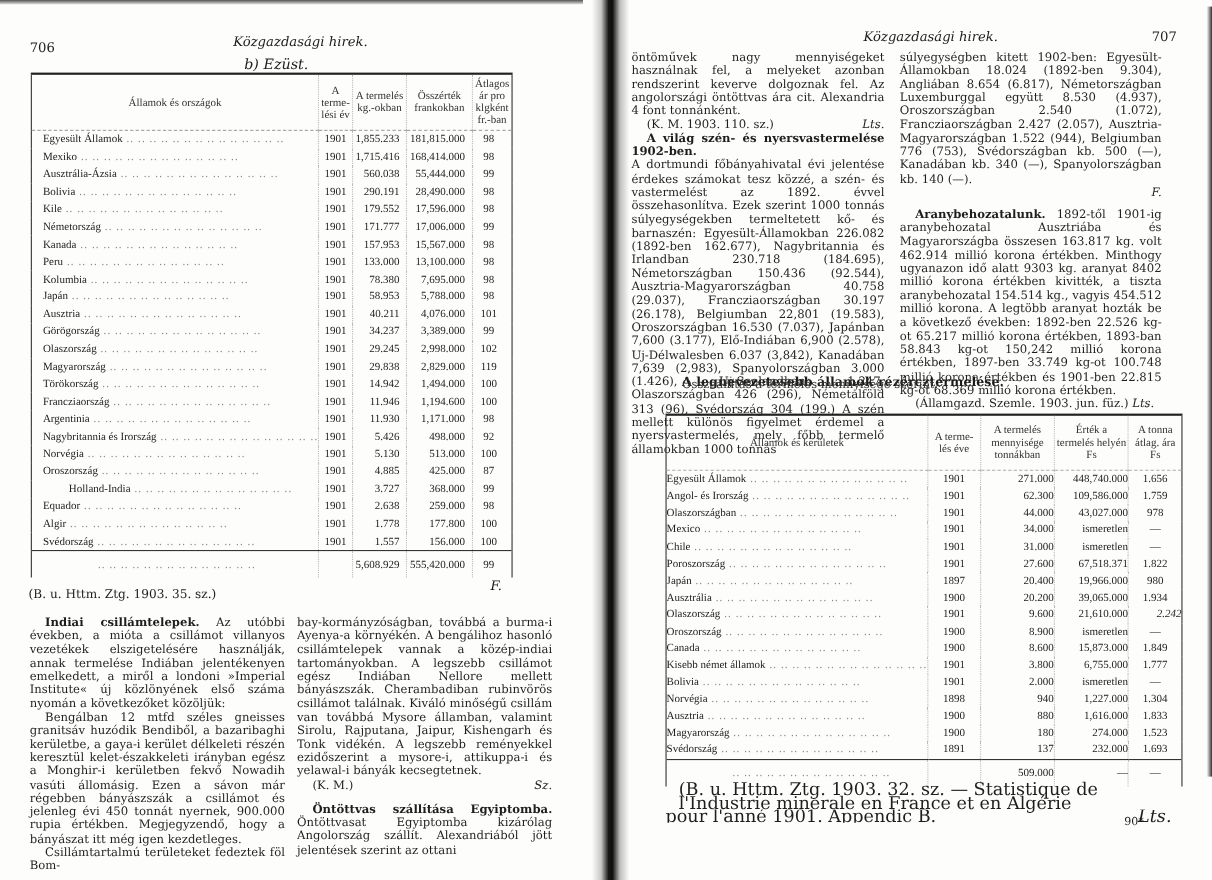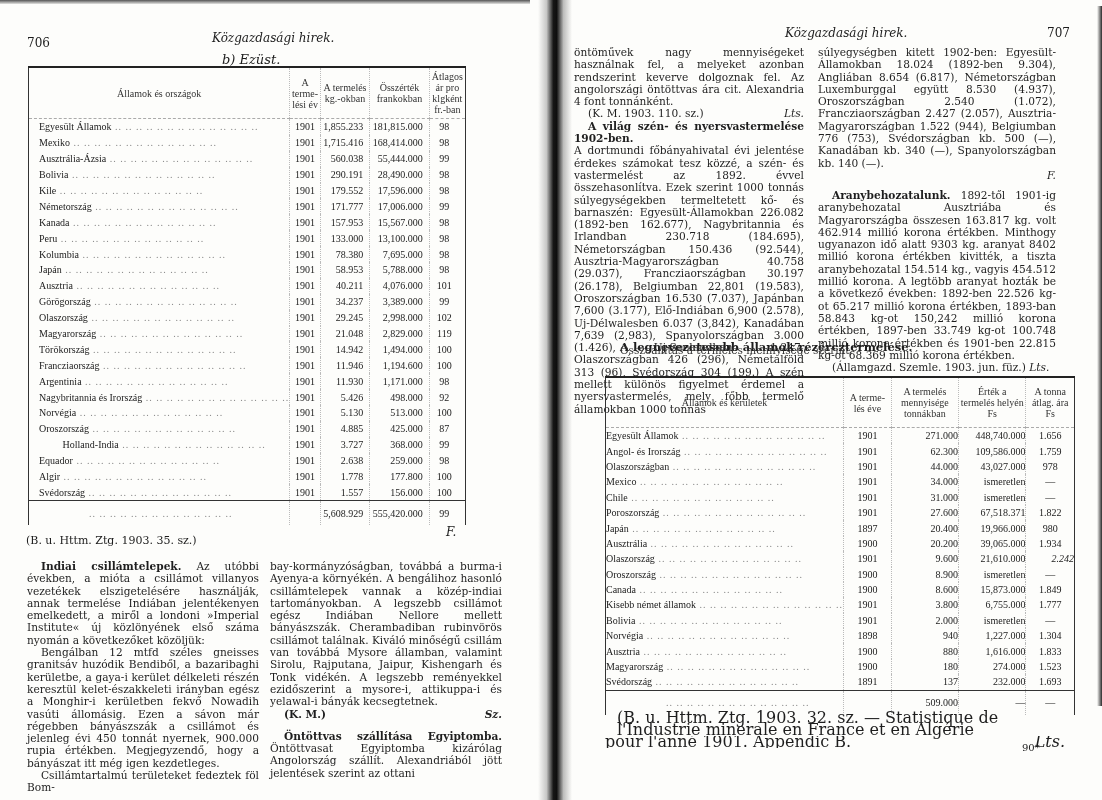--- a/index.html
+++ b/index.html
@@ -160,21 +160,21 @@
           <tr>
             <td class="name" style="border-left: 1.5px solid rgb(51, 51, 51);"><span>Olaszország</span><span class="dots"> .. .. .. .. .. .. .. .. .. .. .. .. .. .. </span></td>
             <td class="col-sep yr">1901</td>
             <td class="col-sep num">29.245</td>
             <td class="col-sep num">2,998.000</td>
             <td class="col-sep num" style="border-right: 1.5px solid rgb(51, 51, 51); text-align: center;">102</td>
           </tr>
           <tr>
             <td class="name" style="border-left: 1.5px solid rgb(51, 51, 51);"><span>Magyarország</span><span class="dots"> .. .. .. .. .. .. .. .. .. .. .. .. .. .. </span></td>
             <td class="col-sep yr">1901</td>
-            <td class="col-sep num">21.048</td>
+            <td class="col-sep num">29.838</td>
             <td class="col-sep num">2,829.000</td>
             <td class="col-sep num" style="border-right: 1.5px solid rgb(51, 51, 51); text-align: center;">119</td>
           </tr>
           <tr>
             <td class="name" style="border-left: 1.5px solid rgb(51, 51, 51); margin-top: 46px;"><span>Törökország</span><span class="dots"> .. .. .. .. .. .. .. .. .. .. .. .. .. .. </span></td>
             <td class="col-sep yr">1901</td>
             <td class="col-sep num">14.942</td>
             <td class="col-sep num">1,494.000</td>
             <td class="col-sep num" style="border-right: 1.5px solid rgb(51, 51, 51); text-align: center;">100</td>
           </tr>
@@ -254,21 +254,21 @@
   <div class="abs" style="left:446px;top:525px;font-style:italic;font-size:12px;">F.</div>
   <div class="abs" style="left:26px;top:534px;font-size:11px;">(B. u. Httm. Ztg. 1903. 35. sz.)</div>
 
   <div class="abs body-text" style="left:27px;top:560px;width:232px;">
     <p><b>Indiai csillámtelepek.</b> <span>Az utóbbi években, a mióta a csillámot villanyos vezetékek elszigetelésére használják, annak termelése Indiában jelentékenyen emelkedett, a miről a londoni »Imperial Institute« új közlönyének első száma nyomán a következőket közöljük:</span></p>
     <p>Bengálban 12 mtfd széles gneisses granitsáv huzódik Bendiből, a bazaribaghi kerületbe, a gaya-i kerület délkeleti részén keresztül kelet-északkeleti irányban egész a Monghir-i kerületben fekvő Nowadih vasúti állomásig. Ezen a sávon már régebben bányászszák a csillámot és jelenleg évi 450 tonnát nyernek, 900.000 rupia értékben. Megjegyzendő, hogy a bányászat itt még igen kezdetleges.</p>
     <p>Csillámtartalmú területeket fedeztek föl Bom-</p>
   </div>
   <div class="abs body-text" style="left:270px;top:560px;width:232px;">
     <p class="noindent">bay-kormányzóságban, továbbá a burma-i Ayenya-a környékén. A bengálihoz hasonló csillámtelepek vannak a közép-indiai tartományokban. A legszebb csillámot egész Indiában Nellore mellett bányászszák. Cherambadiban rubinvörös csillámot találnak. Kiváló minőségű csillám van továbbá Mysore államban, valamint Sirolu, Rajputana, Jaipur, Kishengarh és Tonk vidékén. A legszebb reményekkel ezidőszerint a mysore-i, attikuppa-i és yelawal-i bányák kecsegtetnek.</p>
-    <p style="overflow:hidden;font-weight:bold;"><span>(K. M.)</span><span class="sig">Sz.</span></p>
+    <p style="overflow:hidden;"><span>(K. M.)</span><span class="sig">Sz.</span></p>
     <p style="margin-top:10px;"><b>Öntöttvas szállítása Egyiptomba.</b> <span>Öntöttvasat Egyiptomba kizárólag Angolország szállít. Alexandriából jött jelentések szerint az ottani</span></p>
   </div>
 </div>
 
 <div class="spine"></div>
 
 <div id="right-page" class="page">
   <div class="abs running-head" style="left:225px;top:26px;">Közgazdasági hirek.</div>
   <div class="abs pagenum" style="left:487px;top:26px;">707</div>
 

